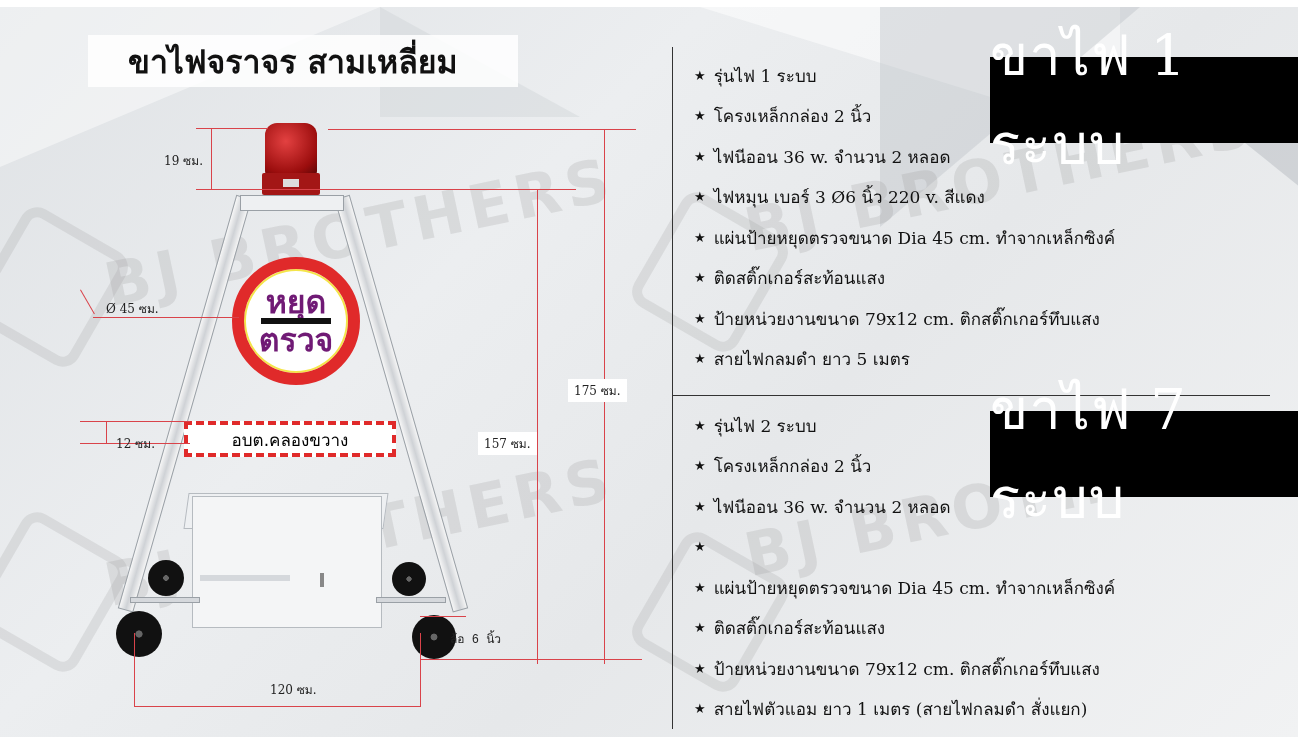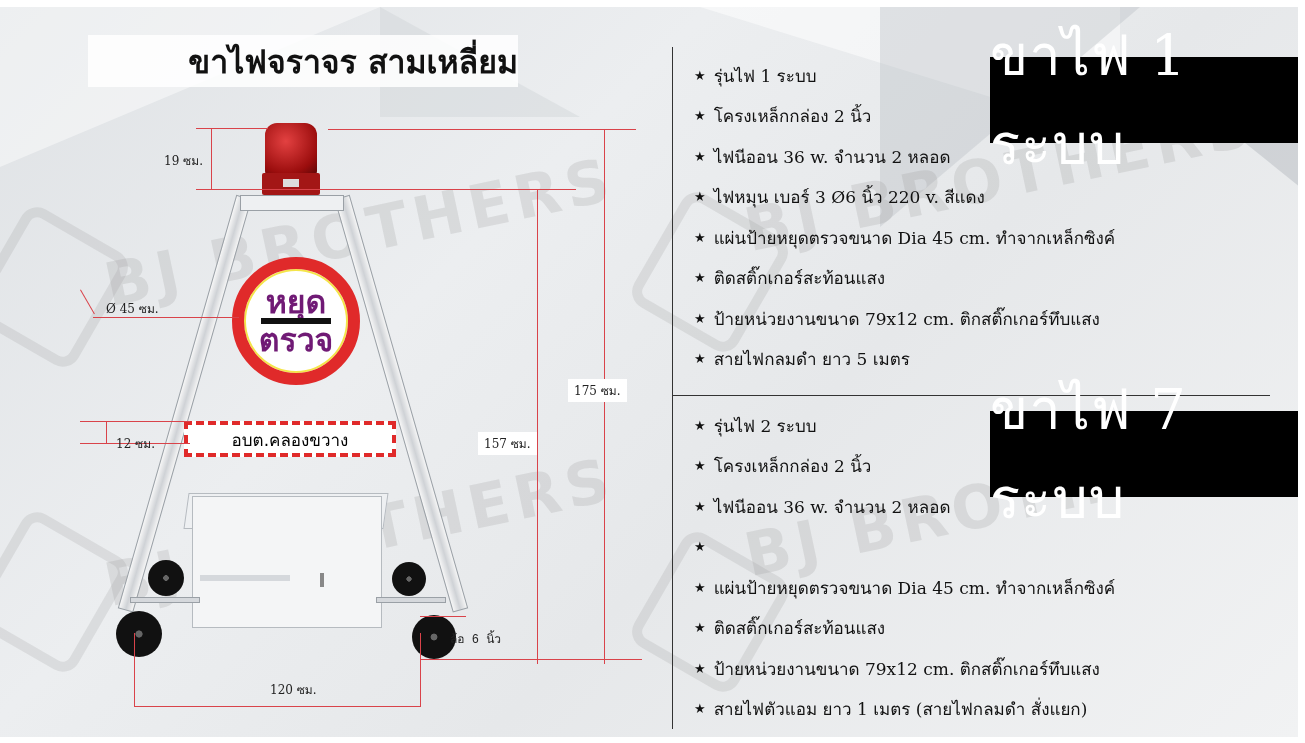--- a/index.html
+++ b/index.html
@@ -16,21 +16,21 @@
       color: rgba(150,150,150,0.22); letter-spacing: 6px; white-space: nowrap;
     }
     .wm-hex {
       position: absolute; width: 120px; height: 130px;
       border: 10px solid rgba(150,150,150,0.2); border-radius: 18px;
       transform: rotate(30deg);
     }
     .title-box {
       position: absolute; left: 88px; top: 28px; width: 430px; height: 52px;
       background: rgba(255,255,255,0.85);
-      display: flex; align-items: center; justify-content: flex-end; padding-left: 40px;
+      display: flex; align-items: center; justify-content: flex-start; padding-left: 40px;
     }
     .title-text {
       font-family: "DejaVu Sans", sans-serif; font-weight: bold; font-size: 32px; color: #111;
     }
     .rl { position: absolute; background: #d9434a; }
     .dim-label {
       position: absolute; font-size: 12px; color: #222; white-space: nowrap;
       font-family: "DejaVu Serif", serif;
     }
     .dim-label.boxed { background: #fff; padding: 2px 6px; }

